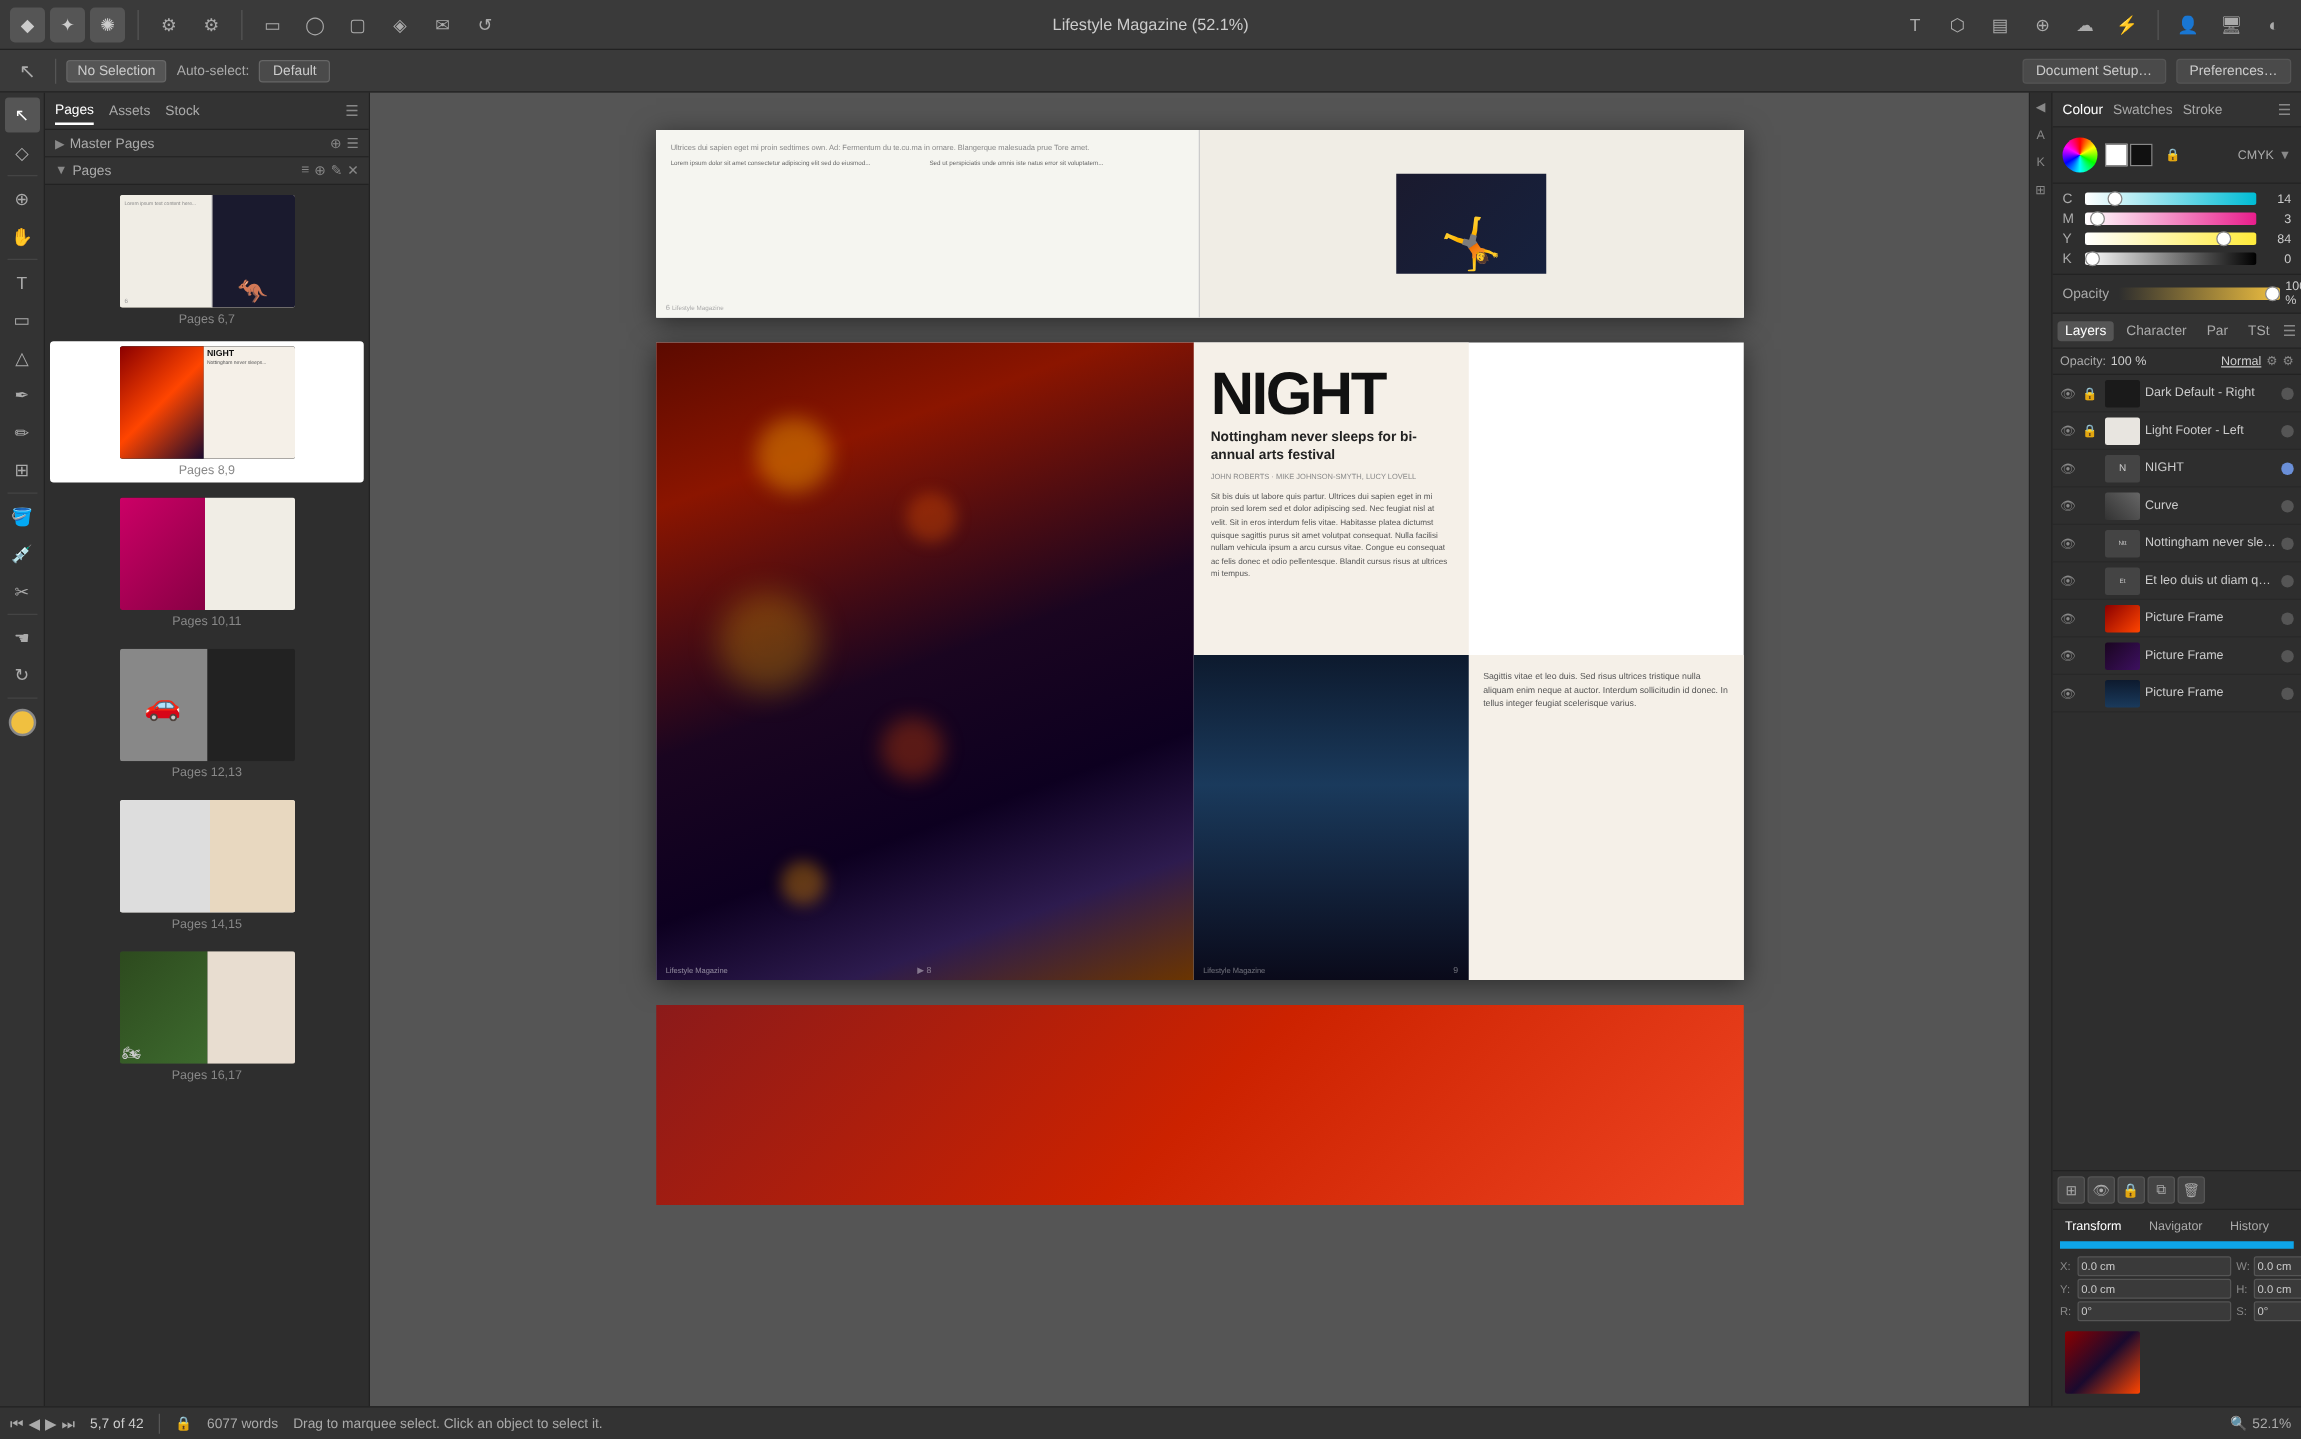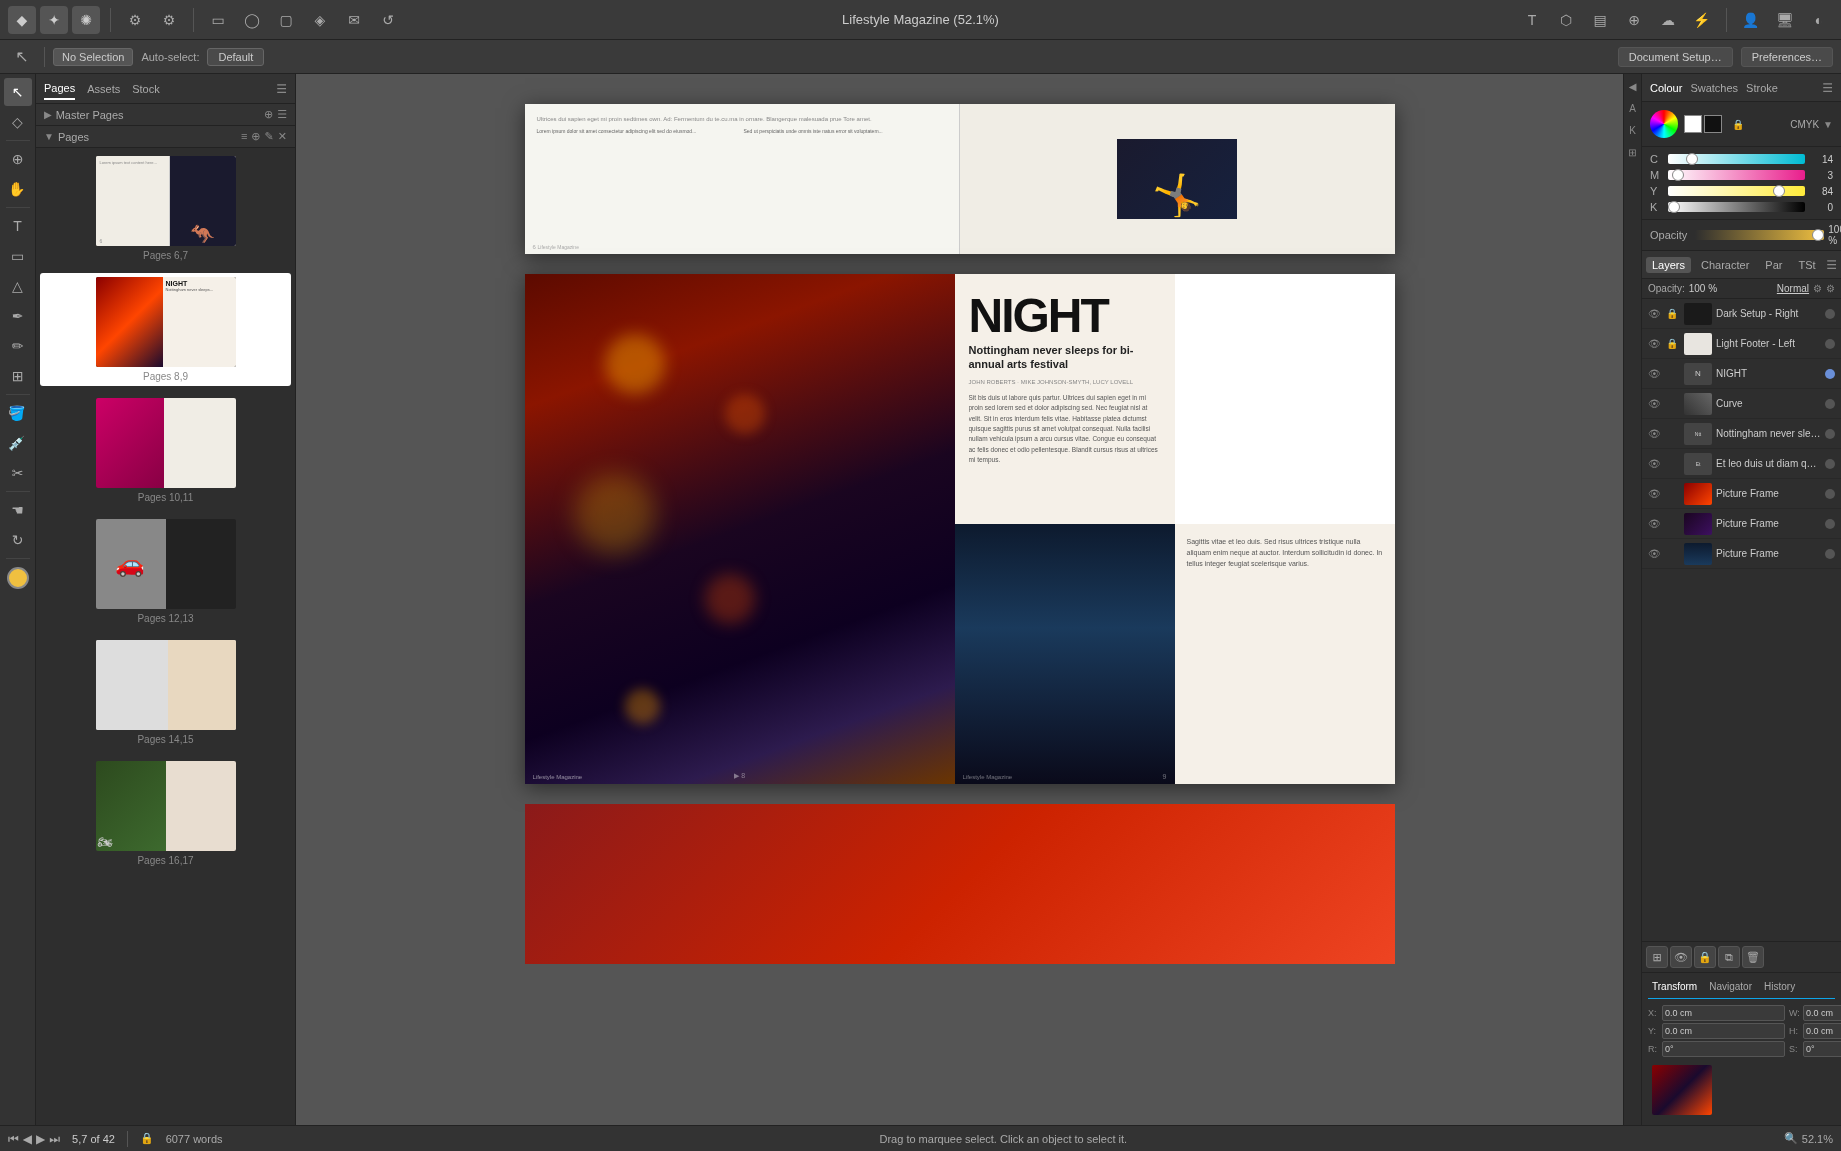--- a/index.html
+++ b/index.html
@@ -306,28 +306,28 @@
       display: flex;
       align-items: center;
       padding: 0 8px;
       gap: 12px;
       flex-shrink: 0;
     }
     .status-nav { display: flex; align-items: center; gap: 4px; }
     .status-nav-btn { background: transparent; border: none; color: #aaa; font-size: 12px; cursor: pointer; }
     .status-page { font-size: 11px; color: #ccc; }
     .status-words { font-size: 11px; color: #aaa; }
-    .status-hint { flex: 1; text-align: center; font-size: 11px; color: #aaa; }
+    .status-hint { flex: 1; text-align: left; font-size: 11px; color: #aaa; }
 
     
     .transform-panel {
       border-top: 1px solid #222;
       padding: 6px;
     }
-    .transform-tabs { display: flex; gap: 4px; border-bottom: 1px solid #0ea5e9; padding-bottom: 4px; margin-bottom: 6px; }
+    .transform-tabs { display: flex; gap: 14px; border-bottom: 6px solid #0ea5e9; padding-bottom: 4px; margin-bottom: 6px; }
     .transform-tab { font-size: 10px; color: #aaa; cursor: pointer; padding: 2px 4px; }
     .transform-tab.active { color: #fff; }
 
     
     .page-thumb-preview {
       width: 60px;
       height: 50px;
       background: #333;
       border-radius: 2px;
       margin: 4px;
@@ -700,21 +700,21 @@
         <span style="font-size:10px;color:#888;cursor:pointer;">⚙</span>
         <span style="font-size:10px;color:#888;cursor:pointer;">⚙</span>
       </div>
 
       <div class="layers-list">
 
         <div class="layer-item">
           <span class="layer-visibility">👁</span>
           <span class="layer-lock">🔒</span>
           <div class="layer-thumb" style="background:#1a1a1a;"></div>
-          <span class="layer-name">Dark Setup - Right</span>
+          <span class="layer-name">Dark Default - Right</span>
           <div class="layer-dot visible"></div>
         </div>
 
         <div class="layer-item">
           <span class="layer-visibility">👁</span>
           <span class="layer-lock">🔒</span>
           <div class="layer-thumb" style="background:#e8e5e0;"></div>
           <span class="layer-name">Light Footer - Left</span>
           <div class="layer-dot visible"></div>
         </div>

